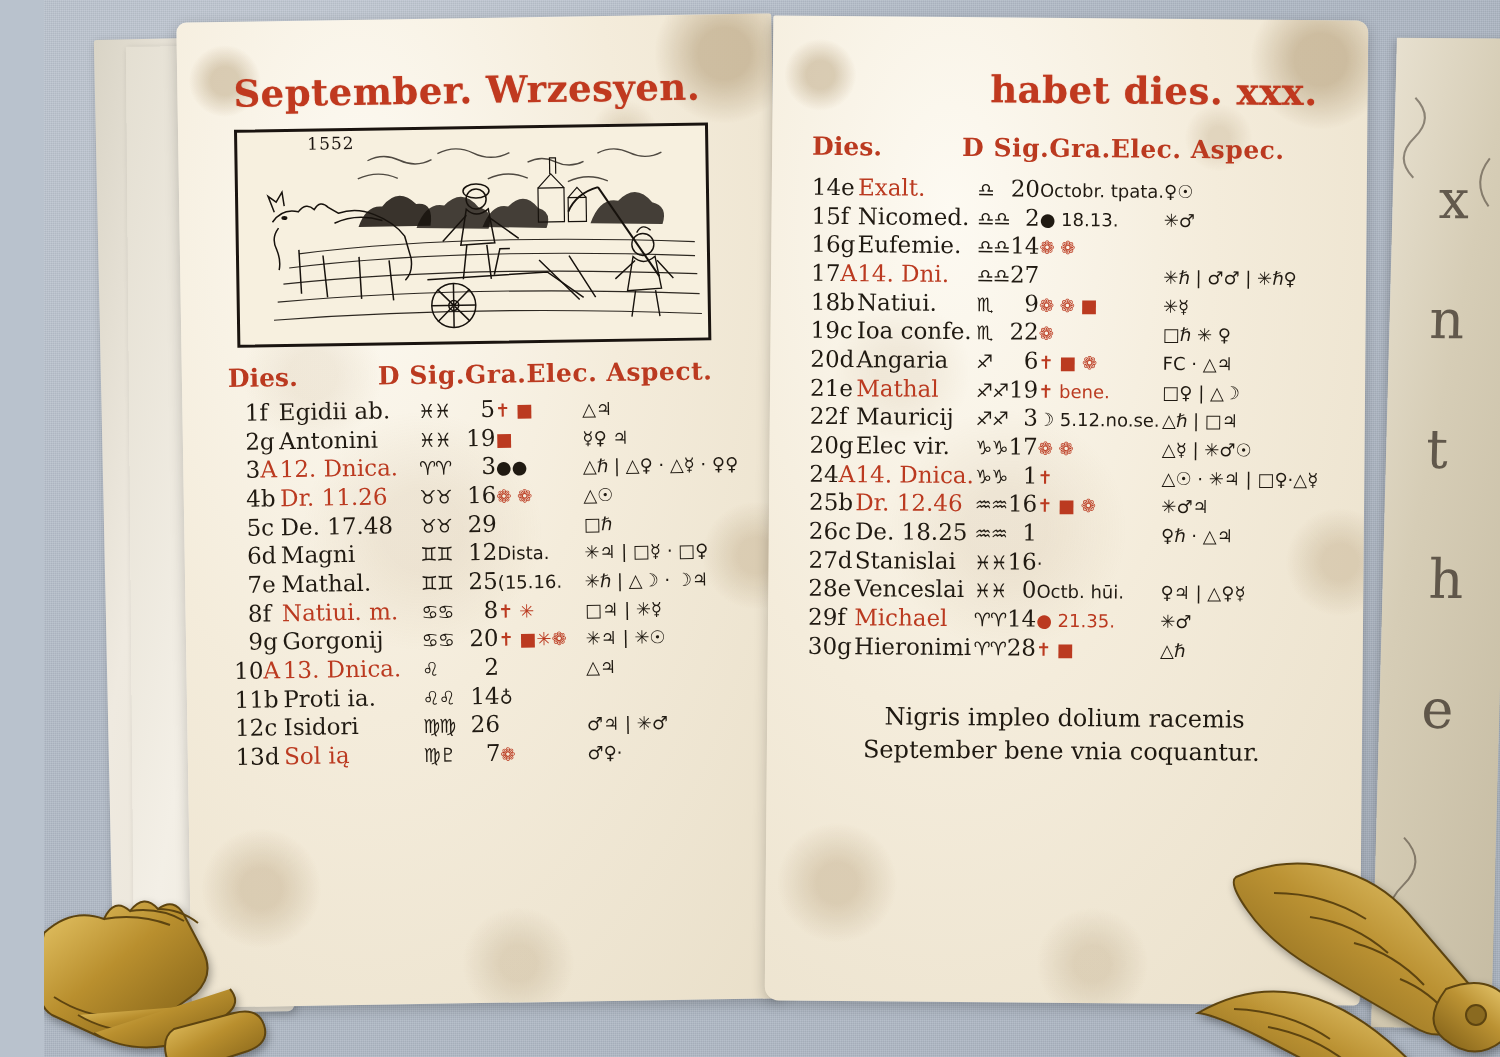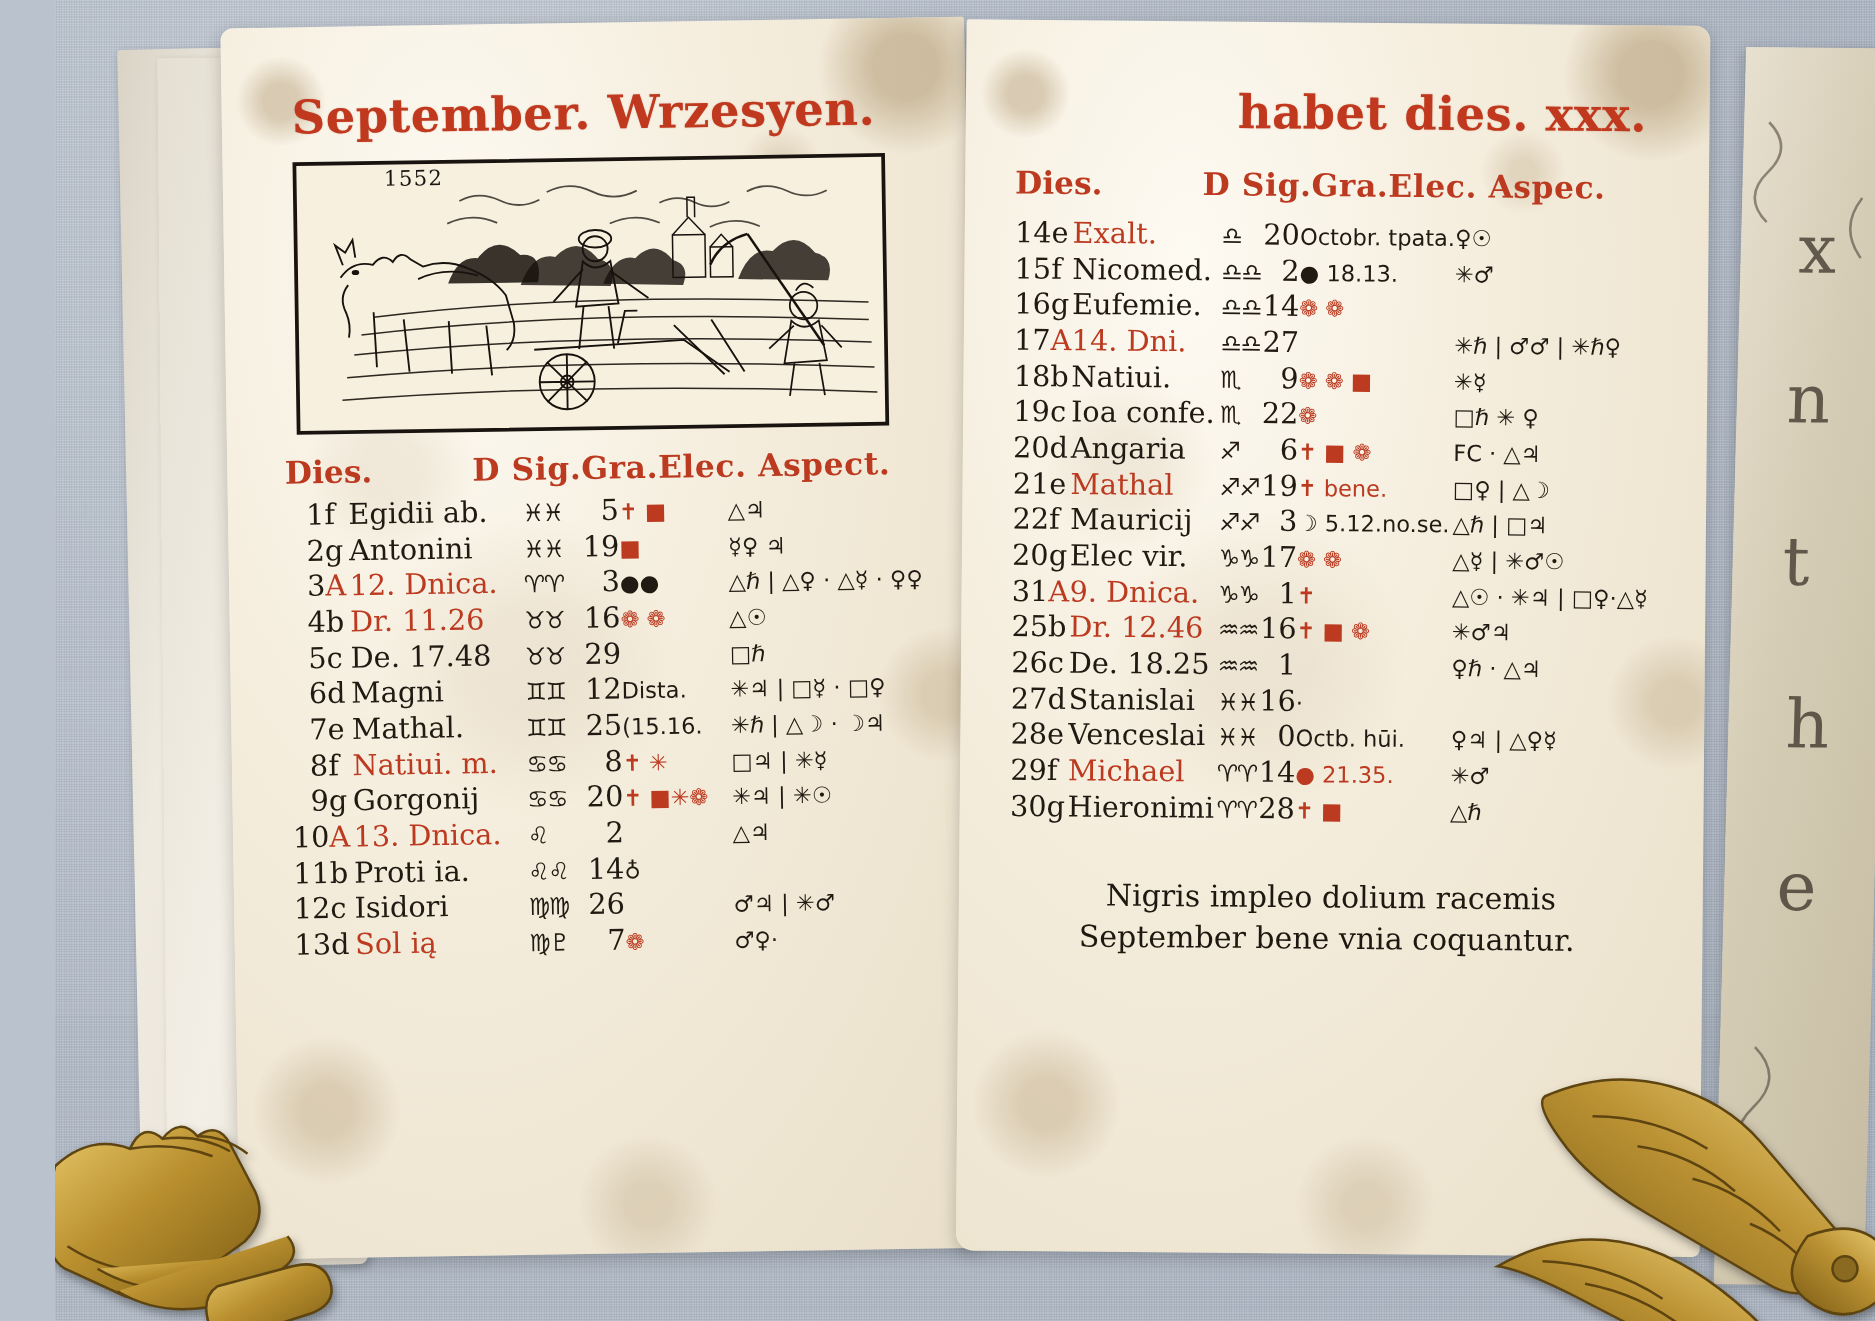--- a/index.html
+++ b/index.html
@@ -535,23 +535,23 @@
             <tr>
               <td class="c-day blk">20</td>
               <td class="c-let blk">g</td>
               <td class="c-saint blk">Elec vir.</td>
               <td class="c-sign blk">♑♑</td>
               <td class="c-num blk">17</td>
               <td class="c-elec red">❁ ❁</td>
               <td class="c-asp blk">△☿ | ✳♂☉</td>
             </tr>
             <tr>
-              <td class="c-day blk">31</td>
+              <td class="c-day blk">24</td>
               <td class="c-let red">A</td>
-              <td class="c-saint red">9. Dnica.</td>
+              <td class="c-saint red">14. Dnica.</td>
               <td class="c-sign blk">♑♑</td>
               <td class="c-num blk">1</td>
               <td class="c-elec red">✝</td>
               <td class="c-asp blk">△☉ · ✳♃ | □♀·△☿</td>
             </tr>
             <tr>
               <td class="c-day blk">25</td>
               <td class="c-let blk">b</td>
               <td class="c-saint red">Dr. 12.46</td>
               <td class="c-sign blk">♒♒</td>

